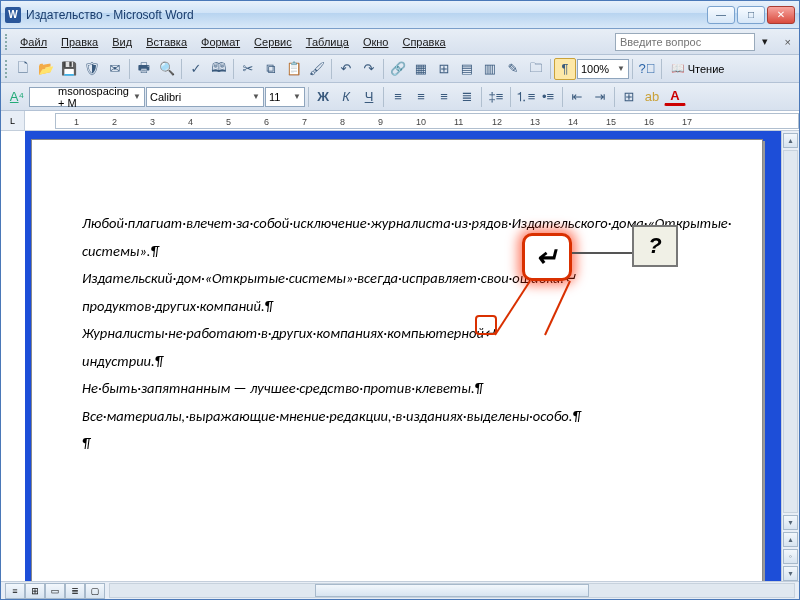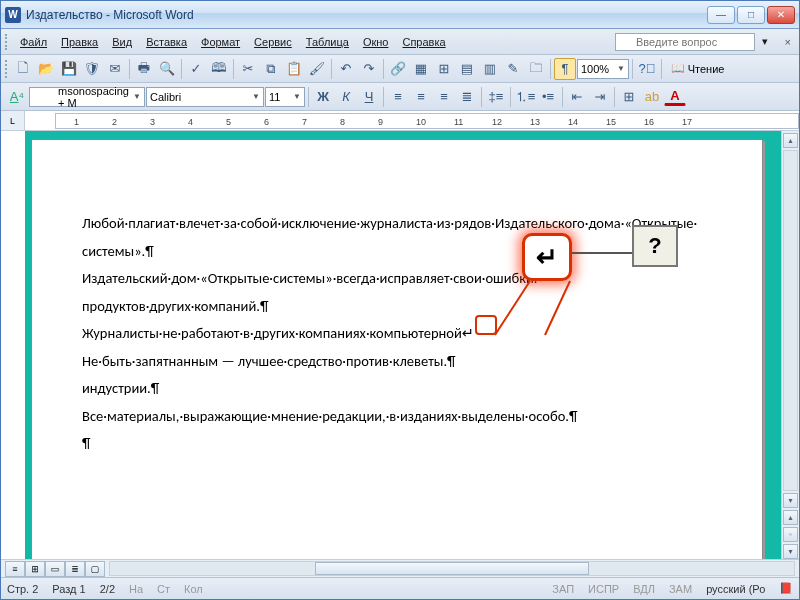--- a/index.html
+++ b/index.html
@@ -8,38 +8,38 @@
   .titlebar { height: 28px; background: linear-gradient(to bottom, #e8f1fb 0%, #cfe3f7 45%, #b8d4f0 46%, #d8e8f8 100%); border-bottom: 1px solid #7a9ec9; display: flex; align-items: center; padding: 0 4px; }
   .titlebar .word-icon { width: 16px; height: 16px; background: #2b579a; color: #fff; font-size: 10px; font-weight: bold; display: inline-flex; align-items: center; justify-content: center; border-radius: 2px; margin-right: 5px; }
   .titlebar .title { flex: 1; color: #1a3d6d; font-size: 12px; }
   .winbtns { display: flex; gap: 2px; }
   .winbtn { width: 28px; height: 18px; border: 1px solid #7aa3cf; border-radius: 3px; background: linear-gradient(#f7fbff,#d7e7f7); display:flex;align-items:center;justify-content:center;font-size:10px;color:#3a5a7d;cursor:default;}
   .winbtn.close { background: linear-gradient(#f7a6a0,#d94b3e); color:#fff; border-color:#a83b32;}
   .menubar { height: 26px; background: linear-gradient(#e8eef6,#d7e1ee); border-bottom: 1px solid #b3c2d5; display:flex; align-items:center; padding:0 4px; }
   .menubar .grip { width:4px; height:16px; border-left:2px dotted #8aa; margin-right:4px;}
   .menubar .mitem { padding: 3px 7px; color:#1a1a1a; cursor:default; }
   .menubar .mitem u { text-decoration: underline; }
-  .menubar .help-box { margin-left:auto; width:140px; height:18px; border:1px solid #9ab; background:#fff; padding:1px 20px; color:#999; font-size:11px;}
+  .menubar .help-box { margin-left:auto; width:140px; height:18px; border:1px solid #9ab; background:#fff; padding:1px 4px; color:#999; font-size:11px;}
   .menubar .x { margin-left:6px; color:#555; padding:2px 4px;}
   .toolbar { height: 28px; background: linear-gradient(#e8eef6,#d7e1ee); border-bottom:1px solid #b3c2d5; display:flex; align-items:center; padding:0 4px; gap:1px;}
   .toolbar .grip { width:4px; height:18px; border-left:2px dotted #8aa; margin-right:2px;}
   .tbtn { width:22px; height:22px; display:flex; align-items:center; justify-content:center; font-size:13px; color:#3a5a7d; border:1px solid transparent; border-radius:2px;}
   .tbtn.active { background:#fde8a8; border-color:#caa23a;}
   .sep { width:1px; height:20px; background:#b0bfcf; margin:0 2px;}
   .combo { height:20px; border:1px solid #8fa5bd; background:#fff; display:flex; align-items:center; padding:0 3px; font-size:11px;}
   .combo .dd { margin-left:auto; font-size:8px; color:#555; padding-left:3px;}
   .zoom { width:52px;}
   .ruler-area { display:flex; background:#fff;}
   .ruler-v { width:24px; background:#e8eef6;}
   .ruler-h { flex:1; height:20px; background:#fff; border-bottom:1px solid #c3cedb; position:relative; overflow:hidden;}
   .ruler-h .rscale { position:absolute; left:30px; top:2px; height:16px; right:0; background:#fff; border:1px solid #b0bfcf;}
   .ruler-h .rscale .tick { position:absolute; top:3px; font-size:9px; color:#444;}
   .mainrow { flex:1; display:flex; overflow:hidden; background:#fff; }
   .leftgutter { width:24px; background:#fff;}
-  .docwrap { flex:1; overflow:auto; background:#14b8a6; position:relative;}
+  .docwrap { flex:1; overflow:auto; background:#1d4ed8; position:relative;font-style:italic;}
   .page-shadow { margin:8px 18px 8px 6px; border:1px solid #888; background:#fff; box-shadow:2px 2px 0 #999; min-height:460px; padding: 70px 40px 40px 50px;}
   .doc { font-family: Calibri, Arial, sans-serif; font-size: 14.5px; line-height: 1.9; color:#000;}
   .doc p { margin:0;}
   .rightbar { width:18px; background:#e8eef6; border-left:1px solid #c3cedb; display:flex; flex-direction:column; align-items:center; padding-top:2px; gap:2px;}
   .rightbar .sb { width:15px; height:15px; background:linear-gradient(#f2f7fc,#d8e4f0); border:1px solid #a7b9cb; font-size:8px; display:flex;align-items:center;justify-content:center;color:#567;}
   .rightbar .track { flex:1; width:15px; background:#e0e8f0; border:1px solid #c7d2dd;}
   .bottombar { height:18px; background:#e8eef6; border-top:1px solid #c3cedb; display:flex; align-items:center;}
   .bottombar .viewbtns { display:flex; gap:0; padding-left:4px;}
   .bottombar .vb{ width:20px; height:16px; border:1px solid #a7b9cb; background:linear-gradient(#f2f7fc,#d8e4f0); font-size:9px; display:flex;align-items:center;justify-content:center;}
   .bottombar .hscroll { flex:1; height:15px; margin:0 4px; background:#e0e8f0; border:1px solid #c7d2dd; position:relative;}
@@ -202,22 +202,22 @@
   <div class="mainrow">
     <div class="leftgutter"></div>
     <div class="docwrap">
       <div class="page-shadow" style="position:relative;">
         <div class="doc" id="doc">
             <p>Любой·плагиат·влечет·за·собой·исключение·журналиста·из·рядов·Издательского·дома·«Открытые·</p>
             <p>системы».¶</p>
             <p>Издательский·дом·«Открытые·системы»·всегда·исправляет·свои·ошибки.↵</p>
             <p>продуктов·других·компаний.¶</p>
             <p>Журналисты·не·работают·в·других·компаниях·компьютерной↵</p>
+            <p>индустрии.¶</p>
             <p>Не·быть·запятнанным — лучшее·средство·против·клеветы.¶</p>
-            <p>индустрии.¶</p>
             <p>Все·материалы,·выражающие·мнение·редакции,·в·изданиях·выделены·особо.¶</p>
             <p>        ¶</p>
           </div>
 
         <div class="callout-overlay">
           <div class="callout-big">
               <span>↵</span>
             </div>
         </div>
         <div class="callout-q">
@@ -247,29 +247,14 @@
       <div class="vb">⊞</div>
       <div class="vb">▭</div>
       <div class="vb">≣</div>
       <div class="vb">▢</div>
     </div>
     <div class="hscroll">
         <div class="thumb"></div>
       </div>
   </div>
 
-  <div class="statusbar">
-    <span>Стр. 2</span>
-    <span>Разд 1</span>
-    <span>2/2</span>
-    <span class="dim">На</span>
-    <span class="dim">Ст</span>
-    <span class="dim">Кол</span>
-    <span style="flex:1"></span>
-    <span class="dim">ЗАП</span>
-    <span class="dim">ИСПР</span>
-    <span class="dim">ВДЛ</span>
-    <span class="dim">ЗАМ</span>
-    <span>русский (Ро</span>
-    <span>📕</span>
-  </div>
 
 </div>
 
 </body></html>

